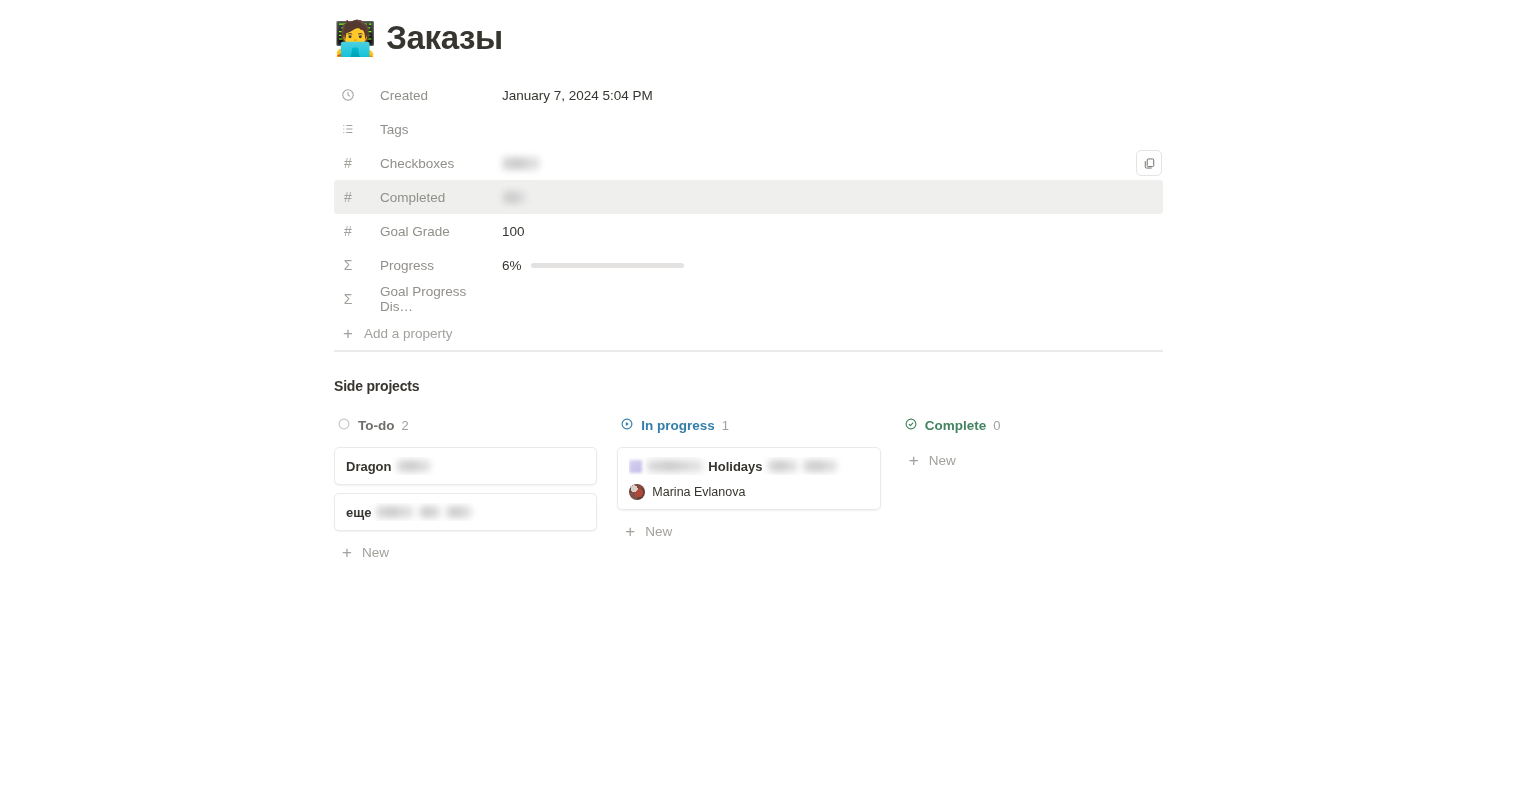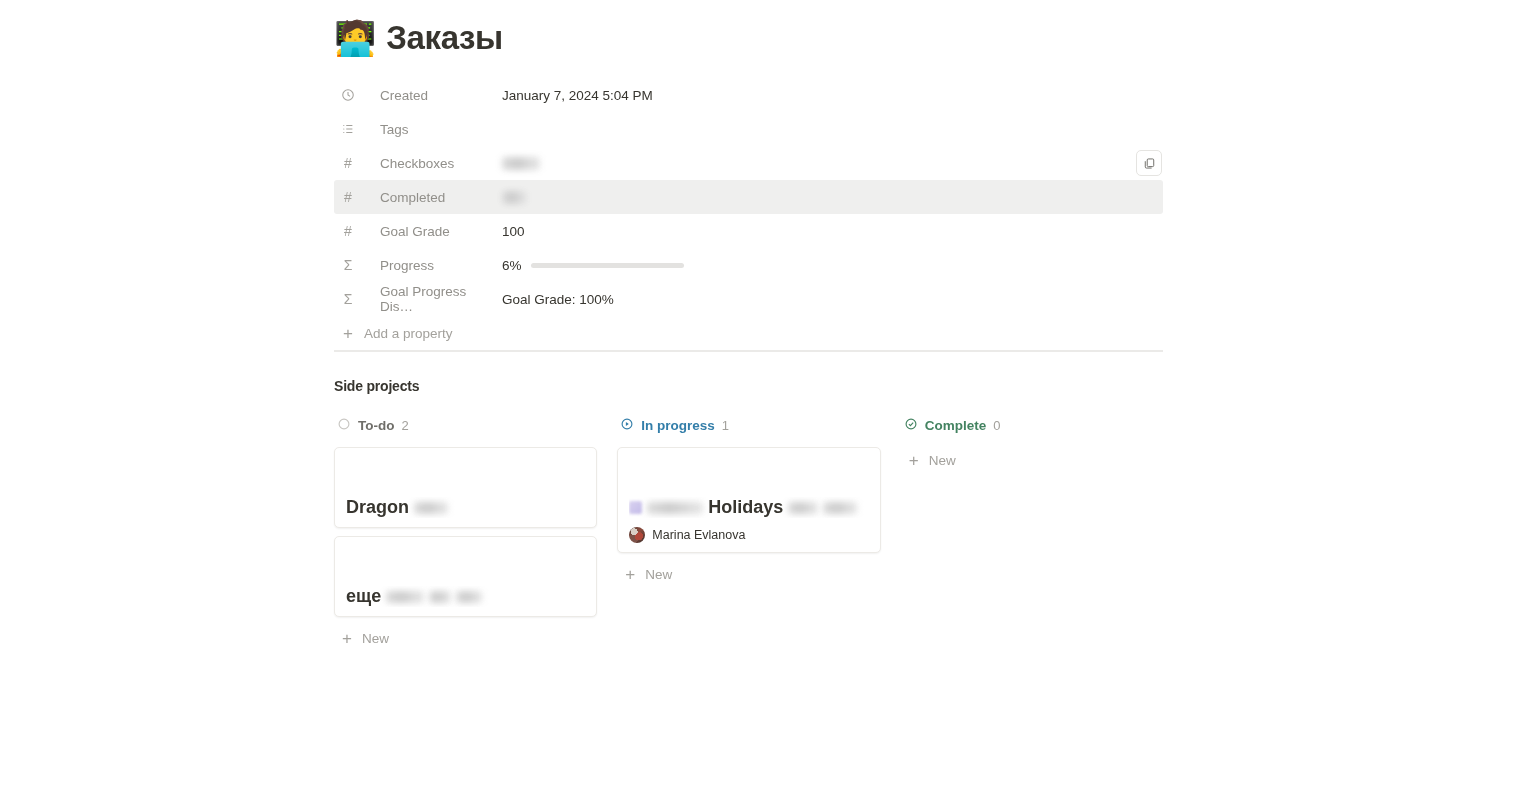--- a/index.html
+++ b/index.html
@@ -236,27 +236,26 @@
     border-radius: 5px;
     box-shadow: 0 1px 2px rgba(15,15,15,.06);
     padding: 9px 11px;
     margin-bottom: 8px;
     cursor: pointer;
   }
   .card-title {
     display: flex;
     align-items: center;
     gap: 5px;
-    font-size: 18px;
+    font-size: 13px;
     font-weight: 600;
     color: #37352f;
     min-height: 18px;
     flex-wrap: nowrap;
     overflow: hidden;
-    margin-top: 40px;
   }
   .card-title .blur-chip { height: 12px; }
   .mini-icon {
     width: 13px; height: 13px; flex: none;
     border-radius: 2px;
     background: linear-gradient(135deg,#d9d2f0,#c3bbe8);
     filter: blur(1.4px);
   }
   .card-person {
     display: flex;
@@ -363,21 +362,20 @@
           </span>
         </div>
       </div>
     </div>
 
     <div class="prop-row">
       <div class="prop-label">
         <span class="prop-icon">Σ</span>
         <span>Goal Progress Dis…</span>
       </div>
-      <div class="prop-value">Goal Grade: 100%</div>
     </div>
 
     <div class="add-prop">
       <span class="plus-glyph">+</span>
       <span>Add a property</span>
     </div>
   </div>
 
   <div class="divider"></div>
   <div class="divider"></div>

